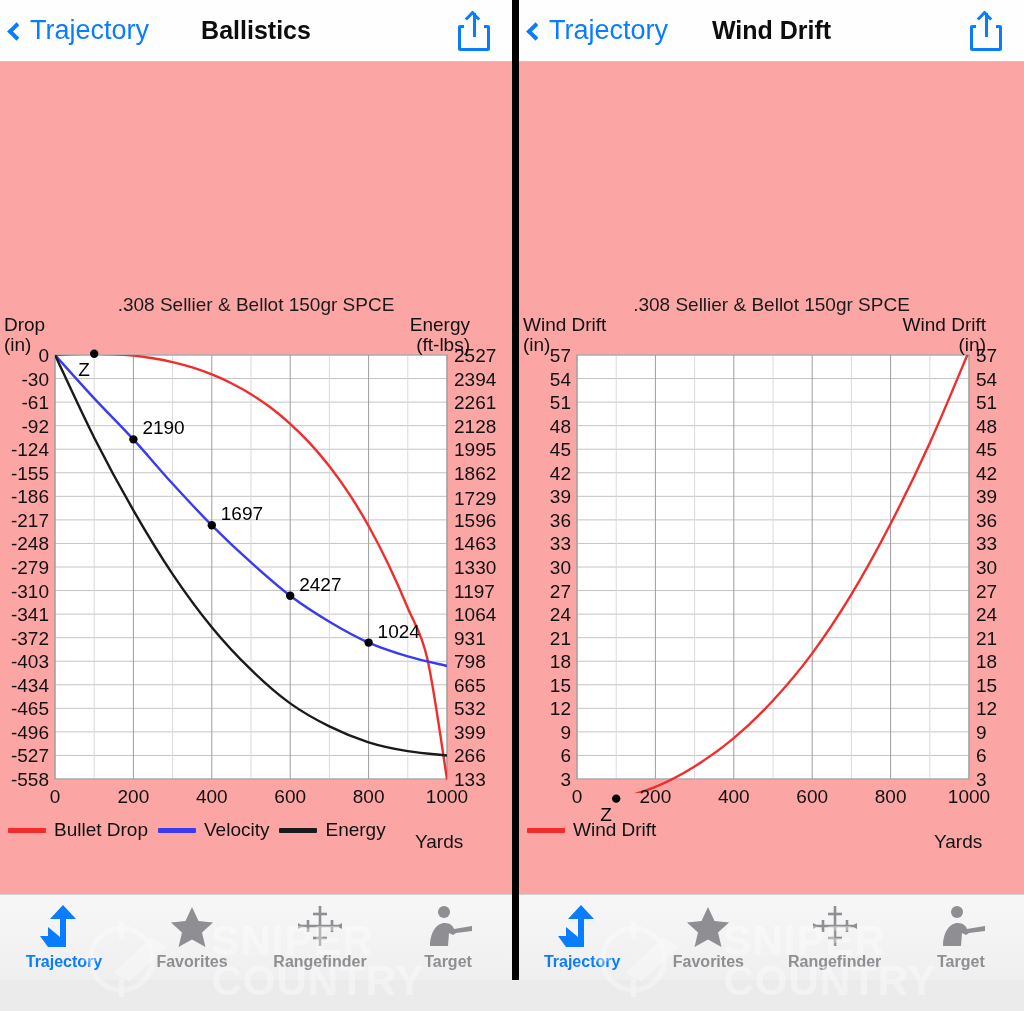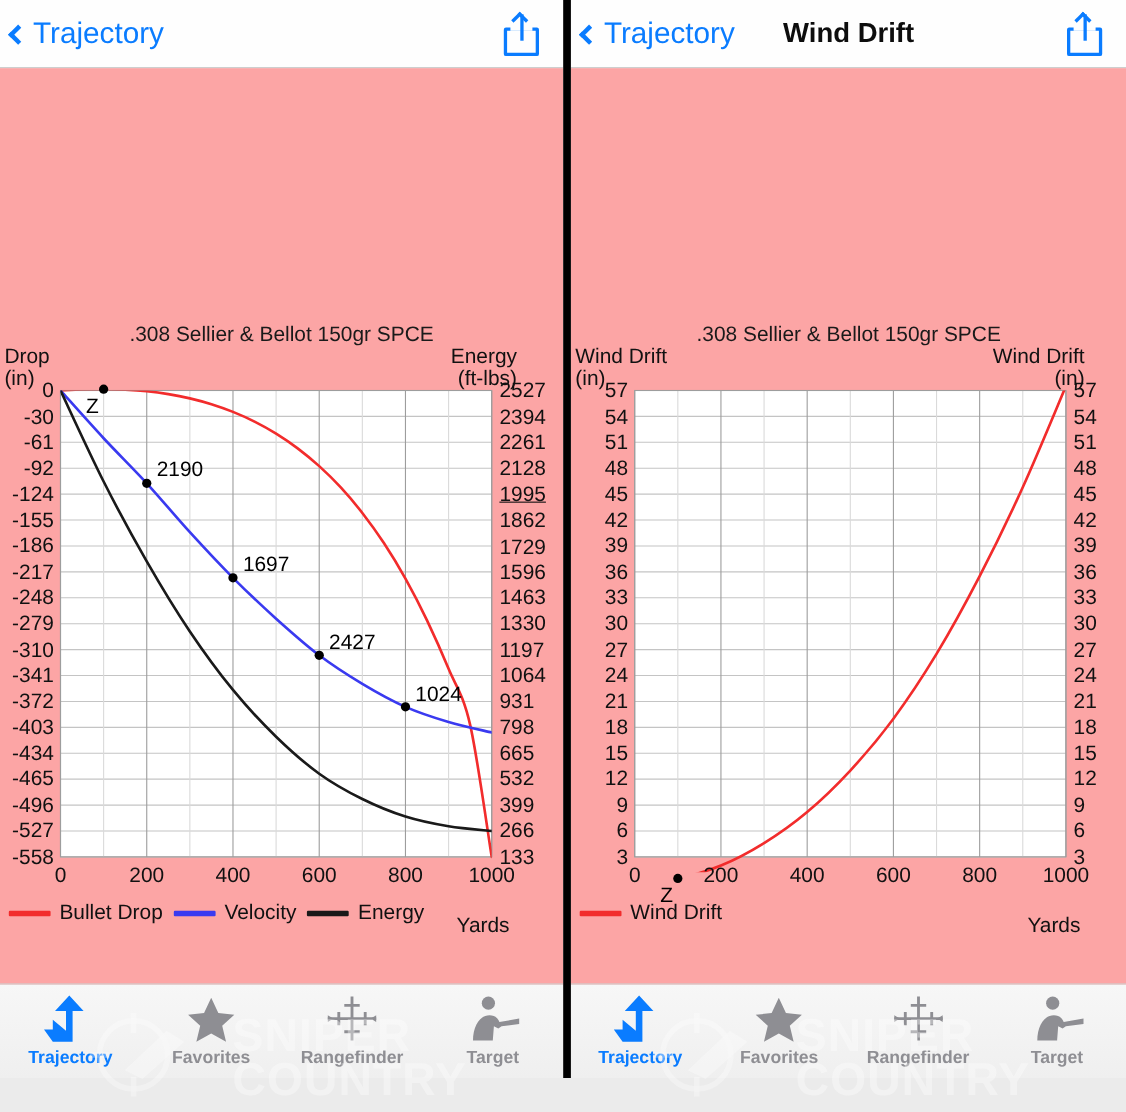--- a/index.html
+++ b/index.html
@@ -115,20 +115,21 @@
 
 <div class="app">
 
   <div class="pane">
 
     <div class="navbar">
       <div class="nav-back">
         <span class="chev"></span>
         <span>Trajectory</span>
       </div>
+      <div class="nav-title">Ballistics</div>
       <div class="nav-share">
         <span class="box"></span>
         <span class="mask"></span>
         <span class="stem"></span>
         <span class="arrow"></span>
       </div>
     </div>
 
     <div class="chart-wrap">
       <div class="chart-title">.308 Sellier &amp; Bellot 150gr SPCE</div>
@@ -209,21 +210,21 @@
           <div class="tick l" style="right: 463px; top: 590.222px;">-403</div>
           <div class="tick l" style="right: 463px; top: 613.778px;">-434</div>
           <div class="tick l" style="right: 463px; top: 637.333px;">-465</div>
           <div class="tick l" style="right: 463px; top: 660.889px;">-496</div>
           <div class="tick l" style="right: 463px; top: 684.444px;">-527</div>
           <div class="tick l" style="right: 463px; top: 708px;">-558</div>
           <div class="tick r" style="left: 454px; top: 284px;">2527</div>
           <div class="tick r" style="left: 454px; top: 307.556px;">2394</div>
           <div class="tick r" style="left: 454px; top: 331.111px;">2261</div>
           <div class="tick r" style="left: 454px; top: 354.667px;">2128</div>
-          <div class="tick r" style="left: 454px; top: 378.222px; text-decoration: underline;">1995</div>
+          <div class="tick r" style="left: 454px; top: 378.222px;">1995</div>
           <div class="tick r" style="left: 454px; top: 401.778px;">1862</div>
           <div class="tick r" style="left: 454px; top: 427px;">1729</div>
           <div class="tick r" style="left: 454px; top: 448.889px;">1596</div>
           <div class="tick r" style="left: 454px; top: 472.444px;">1463</div>
           <div class="tick r" style="left: 454px; top: 496px;">1330</div>
           <div class="tick r" style="left: 454px; top: 519.556px;">1197</div>
           <div class="tick r" style="left: 454px; top: 543.111px;">1064</div>
           <div class="tick r" style="left: 454px; top: 566.667px;">931</div>
           <div class="tick r" style="left: 454px; top: 590.222px;">798</div>
           <div class="tick r" style="left: 454px; top: 613.778px;">665</div>

